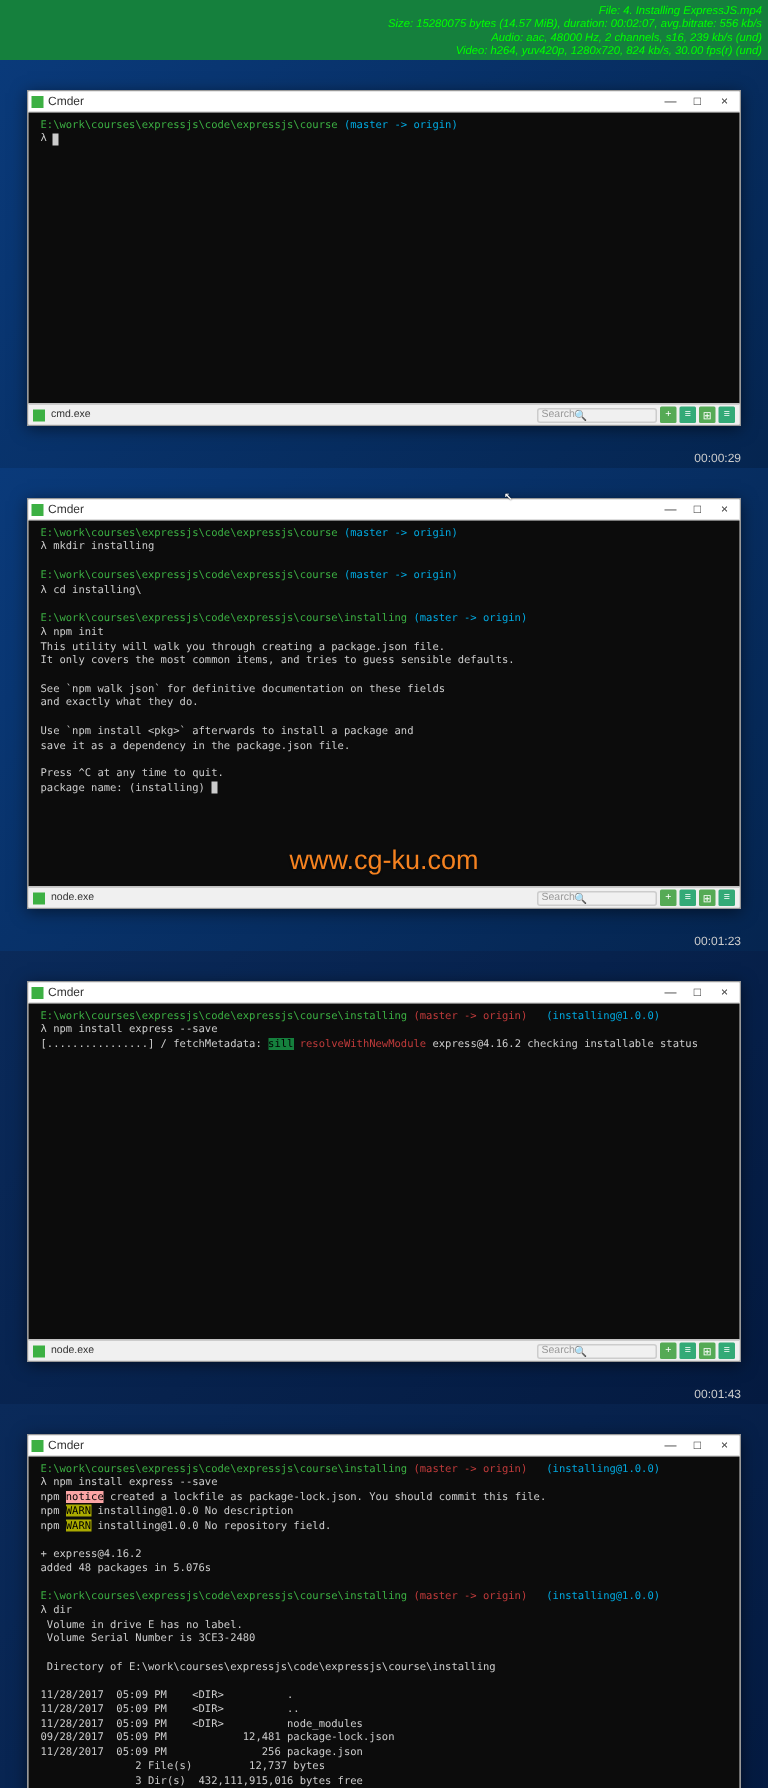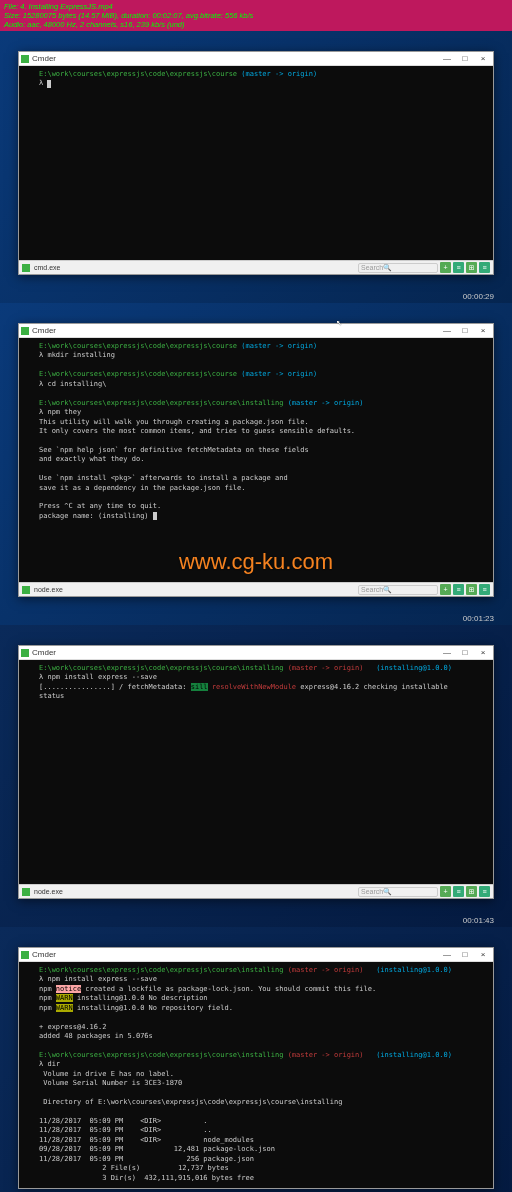--- a/index.html
+++ b/index.html
@@ -1,53 +1,54 @@
 <!DOCTYPE html>
 <html><head>
 <meta charset="utf-8">
 <style>
 * { margin: 0; padding: 0; box-sizing: border-box; }
 body { width: 512px; background: #0a2a5a; font-family: Consolas, monospace; font-size: 7px; }
-.header { background: #be185d; color: #0f0; padding: 2px 4px; font-size: 7.5px; font-style: italic; line-height: 1.2; font-family: Arial, sans-serif; }
+.header { background: #15803d; color: #0f0; padding: 2px 4px; font-size: 7.5px; font-style: italic; line-height: 1.2; font-family: Arial, sans-serif; text-align: right; }
 .header span { display: block; }
 .shot { position: relative; background: linear-gradient(135deg,#0a3a7a,#052550); padding: 20px 18px 28px; }
 .shot.s3, .shot.s4 { background: linear-gradient(135deg,#0a2a5a,#041a40); }
 .timestamp { position: absolute; bottom: 2px; right: 18px; color: #ccc; font-size: 8px; font-family: Arial,sans-serif; }
 .win { background: #fff; border: 1px solid #999; box-shadow: 0 2px 10px rgba(0,0,0,0.5); display: flex; flex-direction: column; }
 .titlebar { display: flex; align-items: center; height: 14px; background: #fff; border-bottom: 1px solid #ddd; padding: 0 2px; justify-content: flex-end; }
 .titlebar .ico { width: 8px; height: 8px; background: #3cb043; margin-right: 3px; }
 .titlebar .title { flex: 1; font-size: 8px; color: #333; font-family: "Segoe UI",Arial,sans-serif; }
 .titlebar .btns { display: flex; gap: 2px; }
 .titlebar .btn { width: 16px; height: 12px; display: flex; align-items: center; justify-content: center; font-size: 8px; color: #333; font-family: Arial,sans-serif; }
-.term { background: #0c0c0c; padding: 4px 20px; color: #ccc; font-size: 7px; line-height: 1.35; white-space: pre-wrap; font-family: Consolas,monospace; overflow: hidden; }
+.term { background: #0c0c0c; padding: 4px 8px; color: #ccc; font-size: 7px; line-height: 1.35; white-space: pre-wrap; font-family: Consolas,monospace; overflow: hidden; }
 .shot.s1 .term { height: 194px; }
 .shot.s2 .term { height: 244px; }
 .shot.s3 .term { height: 224px; }
 .shot.s4 .term { height: 226px; }
 .p { color: #3cb043; }
 .c { color: #00a9e0; }
 .r { color: #c13b3b; }
 .w { color: #ccc; }
 .status { display: flex; align-items: center; height: 14px; background: #f0f0f0; border-top: 1px solid #ccc; padding: 0 3px; font-size: 7px; color: #333; font-family: Arial,sans-serif; gap: 2px; }
 .status .task-ico { width: 8px; height: 8px; background: #3cb043; }
 .status .task { flex: 1; margin-left: 2px; }
 .status .search { width: 80px; height: 10px; border: 1px solid #ccc; border-radius: 2px; font-size: 7px; padding: 0 2px; display: flex; align-items: center; color: #999; }
 .status .sicon { width: 11px; height: 11px; background: #5a5; border-radius: 1px; display: flex; align-items: center; justify-content: center; font-size: 7px; color: #fff; }
 .status .sicon.blue { background: #3a7; }
-.watermark { position: absolute; left: 50%; transform: translateX(-50%); color: #f58220; font-size: 22px; font-family: Arial,sans-serif; bottom: 50px; z-index: 10; text-shadow: 0 0 2px rgba(0,0,0,0.3); }
+.watermark { position: absolute; left: 50%; transform: translateX(-50%); color: #f58220; font-size: 18px; font-family: Arial,sans-serif; bottom: 50px; z-index: 10; text-shadow: 0 0 2px rgba(0,0,0,0.3); }
 .cursor { display:inline-block; background:#ccc; width:4px; height:8px; vertical-align:middle; }
 .cursor-arrow { position:absolute; font-size:10px; color:#fff; text-shadow:0 0 1px #000; }
 </style>
 </head>
 <body>
 
 <div class="header">
   <span>File: 4. Installing ExpressJS.mp4</span>
   <span>Size: 15280075 bytes (14.57 MiB), duration: 00:02:07, avg.bitrate: 556 kb/s</span>
   <span>Audio: aac, 48000 Hz, 2 channels, s16, 239 kb/s (und)</span>
+  <span>Video: h264, yuv420p, 1280x720, 824 kb/s, 30.00 fps(r) (und)</span>
 </div>
 
 <div class="shot s1">
   <div class="win">
     <div class="titlebar">
       <div class="ico"></div>
       <div class="title">Cmder</div>
       <div class="btns">
         <div class="btn">—</div>
         <div class="btn">□</div>
@@ -81,25 +82,25 @@
         <div class="btn close">×</div>
       </div>
     </div>
     <div class="term"><span class="p">E:\work\courses\expressjs\code\expressjs\course</span><span class="c"> (master -&gt; origin)</span>
 <span class="w">λ mkdir installing</span>
 
 <span class="p">E:\work\courses\expressjs\code\expressjs\course</span><span class="c"> (master -&gt; origin)</span>
 <span class="w">λ cd installing\</span>
 
 <span class="p">E:\work\courses\expressjs\code\expressjs\course\installing</span><span class="c"> (master -&gt; origin)</span>
-<span class="w">λ npm they</span>
+<span class="w">λ npm init</span>
 <span class="w">This utility will walk you through creating a package.json file.</span>
 <span class="w">It only covers the most common items, and tries to guess sensible defaults.</span>
 
-<span class="w">See `npm help json` for definitive fetchMetadata on these fields</span>
+<span class="w">See `npm walk json` for definitive documentation on these fields</span>
 <span class="w">and exactly what they do.</span>
 
 <span class="w">Use `npm install &lt;pkg&gt;` afterwards to install a package and</span>
 <span class="w">save it as a dependency in the package.json file.</span>
 
 <span class="w">Press ^C at any time to quit.</span>
 <span class="w">package name: (installing) </span><span class="cursor"></span></div>
     <div class="status">
       <div class="task-ico"></div>
       <div class="task">node.exe</div>
@@ -157,21 +158,21 @@
 <span class="w">npm </span><span style="background:#fca5a5;color:#000">notice</span><span class="w"> created a lockfile as package-lock.json. You should commit this file.</span>
 <span class="w">npm </span><span style="background:#aa0;color:#000">WARN</span><span class="w"> installing@1.0.0 No description</span>
 <span class="w">npm </span><span style="background:#aa0;color:#000">WARN</span><span class="w"> installing@1.0.0 No repository field.</span>
 
 <span class="w">+ express@4.16.2</span>
 <span class="w">added 48 packages in 5.076s</span>
 
 <span class="p">E:\work\courses\expressjs\code\expressjs\course\installing</span><span class="r"> (master -&gt; origin)</span><span class="c">   (installing@1.0.0)</span>
 <span class="w">λ dir</span>
 <span class="w"> Volume in drive E has no label.</span>
-<span class="w"> Volume Serial Number is 3CE3-1870</span>
+<span class="w"> Volume Serial Number is 3CE3-2480</span>
 
 <span class="w"> Directory of E:\work\courses\expressjs\code\expressjs\course\installing</span>
 
 <span class="w">11/28/2017  05:09 PM    &lt;DIR&gt;          .</span>
 <span class="w">11/28/2017  05:09 PM    &lt;DIR&gt;          ..</span>
 <span class="w">11/28/2017  05:09 PM    &lt;DIR&gt;          node_modules</span>
 <span class="w">09/28/2017  05:09 PM            12,481 package-lock.json</span>
 <span class="w">11/28/2017  05:09 PM               256 package.json</span>
 <span class="w">               2 File(s)         12,737 bytes</span>
 <span class="w">               3 Dir(s)  432,111,915,016 bytes free</span>

